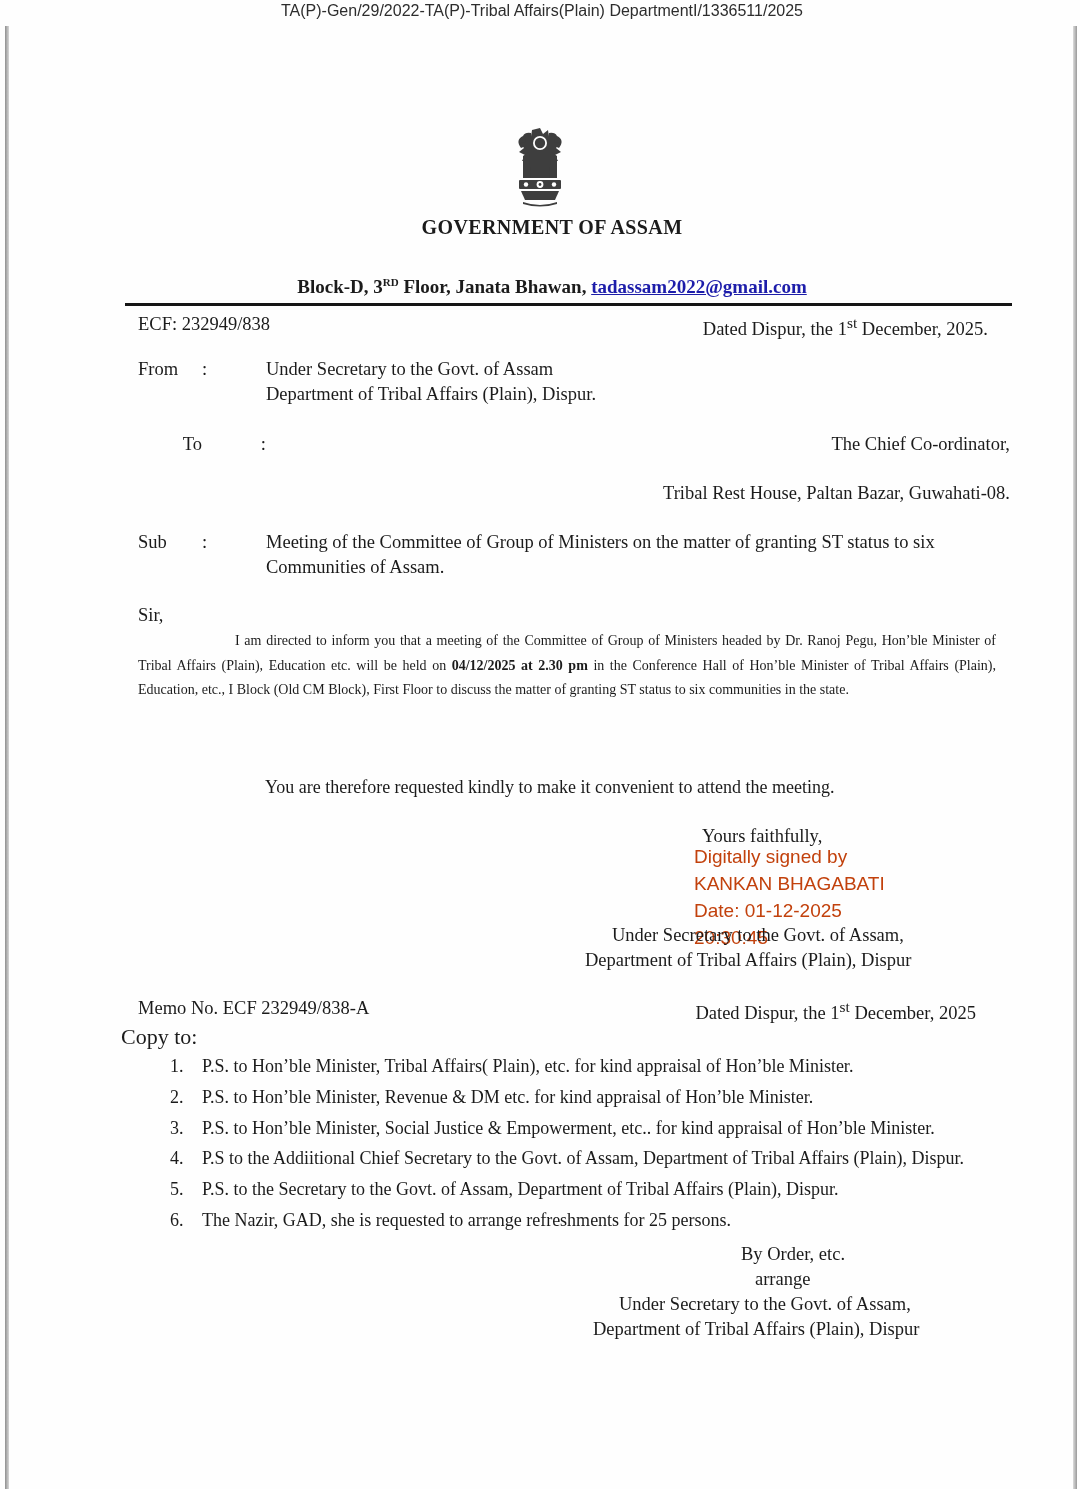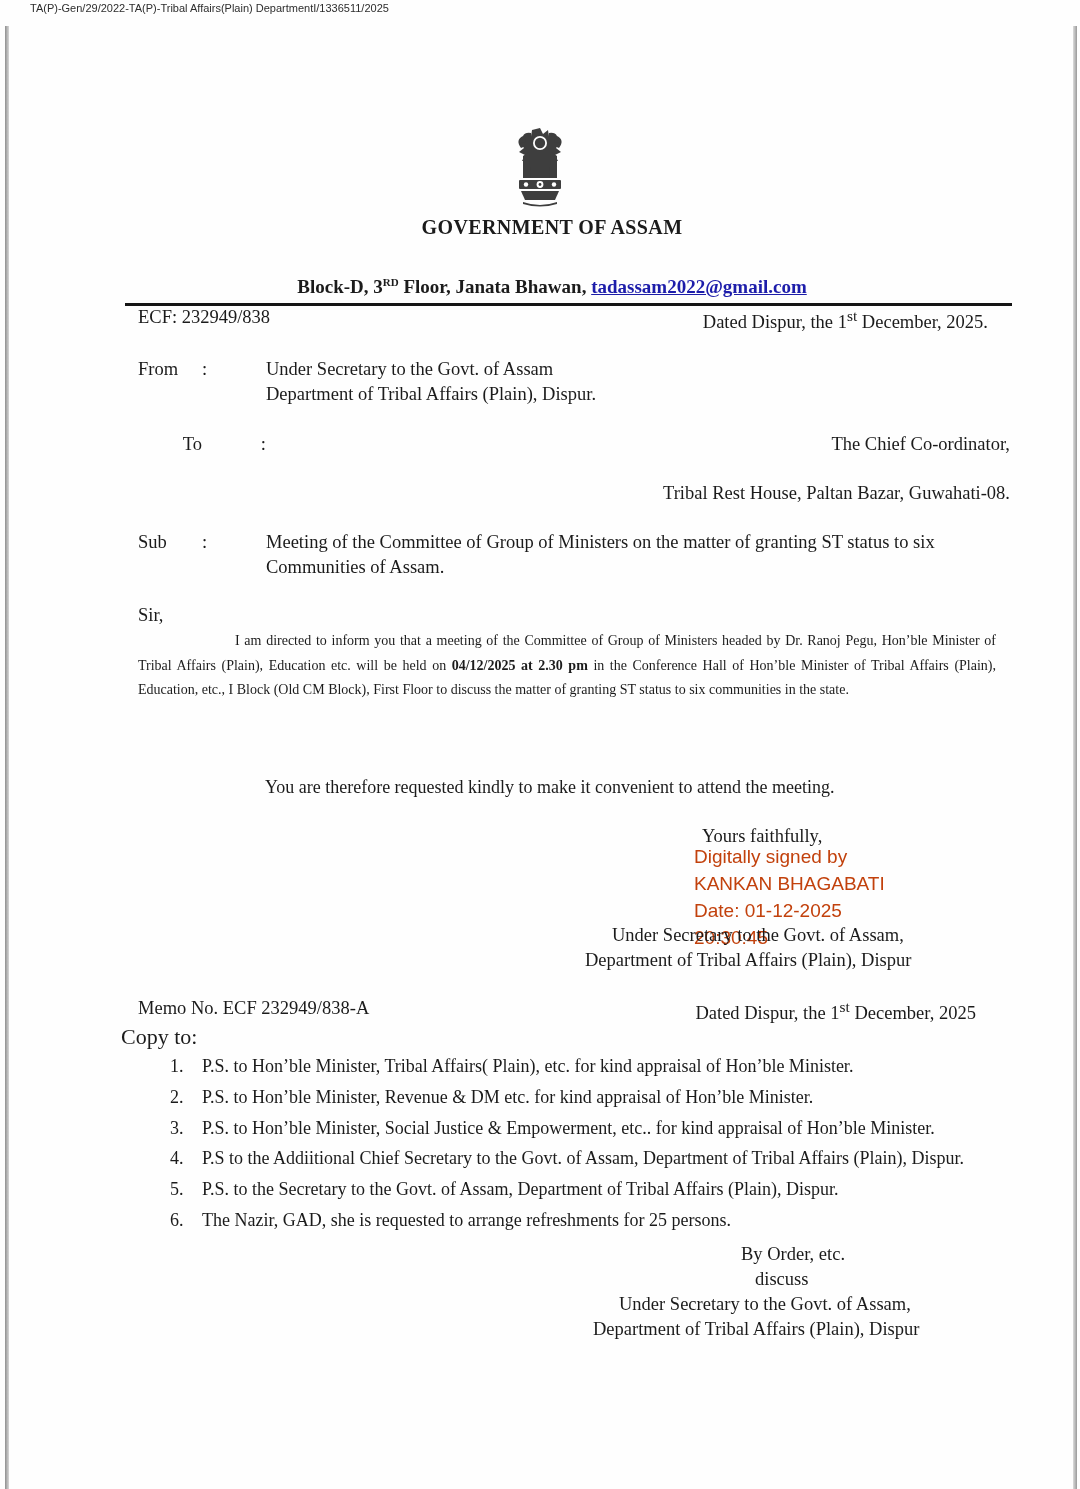--- a/index.html
+++ b/index.html
@@ -13,38 +13,38 @@
     font-family:"Liberation Serif", serif;
     color:#1b1b1b;
   }
   
   .edge { position:absolute; top:26px; bottom:0; width:4px; }
   .edge.left  { left:5px;  background:linear-gradient(to right,#8f8f8f,#d8d8d8); }
   .edge.right { right:3px; background:linear-gradient(to left,#9a9a9a,#dcdcdc); }
 
   .topbar {
     position:absolute; top:2px; left:30px; right:26px;
-    display:flex; justify-content:flex-start;
+    display:flex; justify-content:center;
     font-family:"Liberation Sans", sans-serif;
-    font-size:11px; color:#2d2d2d;
+    font-size:16px; color:#2d2d2d;
   }
 
   .emblem { position:absolute; top:126px; left:50%; transform:translateX(-50%); }
 
   .lh { position:absolute; left:12px; width:100%; text-align:center; font-weight:bold; }
   .lh-org  { top:216px; font-size:20px; letter-spacing:0.4px; }
   .lh-dept { top:246px; font-size:20px; letter-spacing:0.2px; }
   .lh-addr { top:276px; font-size:19px; }
   .lh-addr sup, .ref sup { font-size:11px; }
   .email { color:#1d1daa; text-decoration:underline; font-weight:bold; }
 
   .rule { position:absolute; top:303px; left:125px; right:68px; height:3px; background:#151515; }
 
   .refrow {
-    position:absolute; top:307px; left:138px; right:92px;
+    position:absolute; top:314px; left:138px; right:92px;
     display:flex; justify-content:space-between; font-size:18.5px;
   }
 
   .metarow {
     position:absolute; left:138px; right:70px;
     display:grid; grid-template-columns:64px 64px auto;
     font-size:18.5px; line-height:24.5px;
   }
   .row-from { top:357px; }
   .row-to   { top:432px;text-align:right; }
@@ -204,17 +204,17 @@
       <li>
           <span>P.S. to the Secretary to the Govt. of Assam, Department of Tribal Affairs (Plain), Dispur.</span>
         </li>
       <li>
           <span>The Nazir, GAD, she is requested to arrange refreshments for 25 persons.</span>
         </li>
     </ol>
   </div>
 
   <div class="byorder">By Order, etc.</div>
-  <div class="esigned">discuss</div>
+  <div class="esigned">arrange</div>
   <div class="final1">Under Secretary to the Govt. of Assam,</div>
   <div class="final2">Department of Tribal Affairs (Plain), Dispur</div>
 
 </div>
 
 </body></html>

